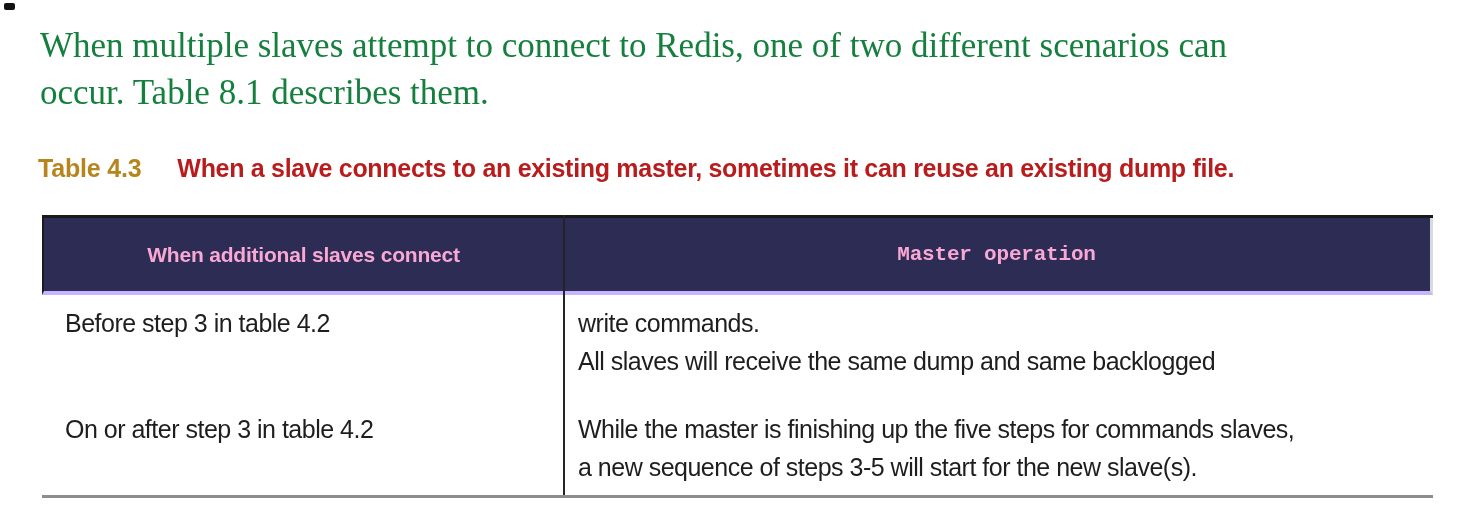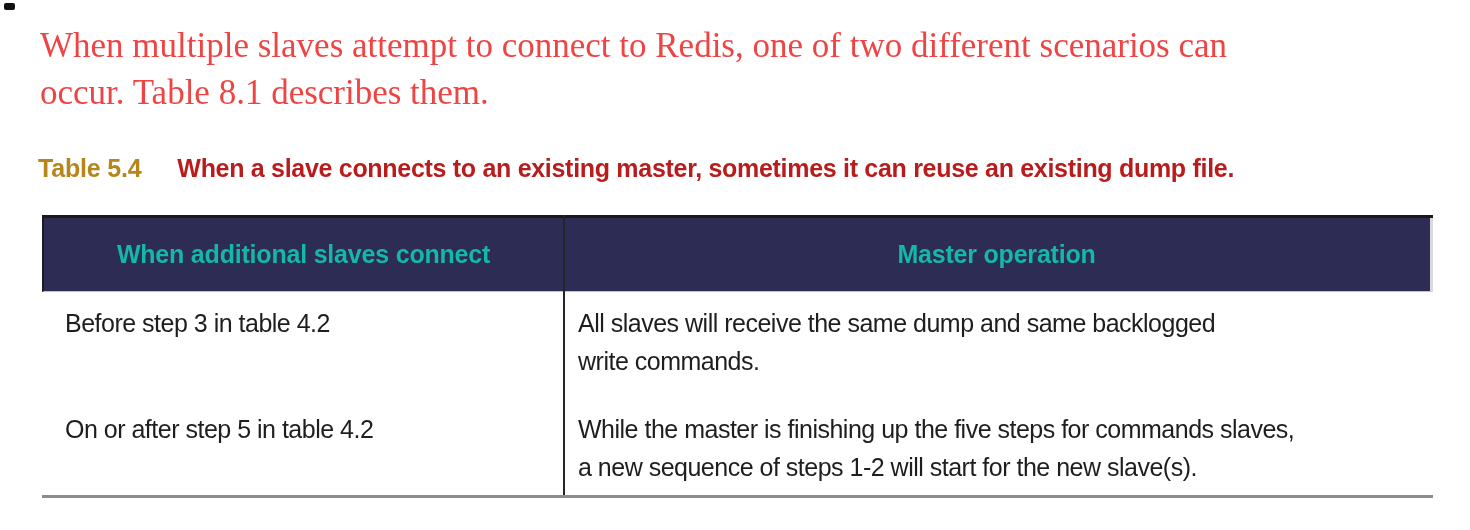--- a/index.html
+++ b/index.html
@@ -25,21 +25,21 @@
     border-radius: 2px;
   }
   .para {
     position: absolute;
     left: 40px;
     top: 22px;
     margin: 0;
     font-family: "Liberation Serif", serif;
     font-size: 35px;
     line-height: 47px;
-    color: #ef4444;
+    color: #15803d;
   }
   .para .pline {
     display: block;
     white-space: nowrap;
   }
   .caption {
     position: absolute;
     left: 38px;
     top: 154px;
     display: flex;
@@ -70,35 +70,35 @@
     height: 3px;
     background: #191919;
   }
   .t-head {
     position: absolute;
     top: 3px; left: 0; right: 0;
     height: 73px;
     background: #2d2c54;
     border-left: 2px solid #1b1b1b;
     border-right: 3px solid #d9d9df;
-    border-bottom: 1px solid #c4b5fd;
+    border-bottom: 4px solid #c4b5fd;
     display: flex;
-    color: #14b8a6;
+    color: #f9a8d4;
     font-weight: bold;
-    font-size: 25px;
+    font-size: 21px;
     box-sizing: content-box;
   }
   .th {
     display: flex;
     align-items: center;
     justify-content: center;
     letter-spacing: -0.2px;
   }
   .th.c1 { width: 519px; }
-  .th.c2 { flex: 1; }
+  .th.c2 { flex: 1; font-family: Liberation Mono, monospace; }
   .t-body {
     position: absolute;
     top: 78px; left: 0; right: 0;
   }
   .tr { display: flex; }
   .tr.r1 { height: 110px; }
   .tr.r2 { height: 92px; }
   .td {
     box-sizing: border-box;
     font-size: 25px;
@@ -132,45 +132,45 @@
 <div class="page">
 
   <div class="artifact"></div>
 
   <p class="para">
     <span class="pline">When multiple slaves attempt to connect to Redis, one of two different scenarios can</span>
     <span class="pline">occur. Table 8.1 describes them.</span>
   </p>
 
   <div class="caption">
-    <span class="cap-label">Table 5.4</span>
+    <span class="cap-label">Table 4.3</span>
     <span class="cap-text">When a slave connects to an existing master, sometimes it can reuse an existing dump file.</span>
   </div>
 
   <div class="dtable">
     <div class="t-top"></div>
 
     <div class="t-head">
       <div class="th c1">When additional slaves connect</div>
       <div class="th c2">Master operation</div>
     </div>
 
     <div class="t-body">
       <div class="tr r1">
         <div class="td c1">Before step 3 in table 4.2</div>
         <div class="td c2">
+          <div>write commands.</div>
           <div>All slaves will receive the same dump and same backlogged</div>
-          <div>write commands.</div>
         </div>
       </div>
       <div class="tr r2">
-        <div class="td c1">On or after step 5 in table 4.2</div>
+        <div class="td c1">On or after step 3 in table 4.2</div>
         <div class="td c2">
           <div>While the master is finishing up the five steps for commands slaves,</div>
-          <div>a new sequence of steps 1-2 will start for the new slave(s).</div>
+          <div>a new sequence of steps 3-5 will start for the new slave(s).</div>
         </div>
       </div>
     </div>
 
     <div class="t-divider"></div>
     <div class="t-bottom"></div>
   </div>
 
 </div>
 

